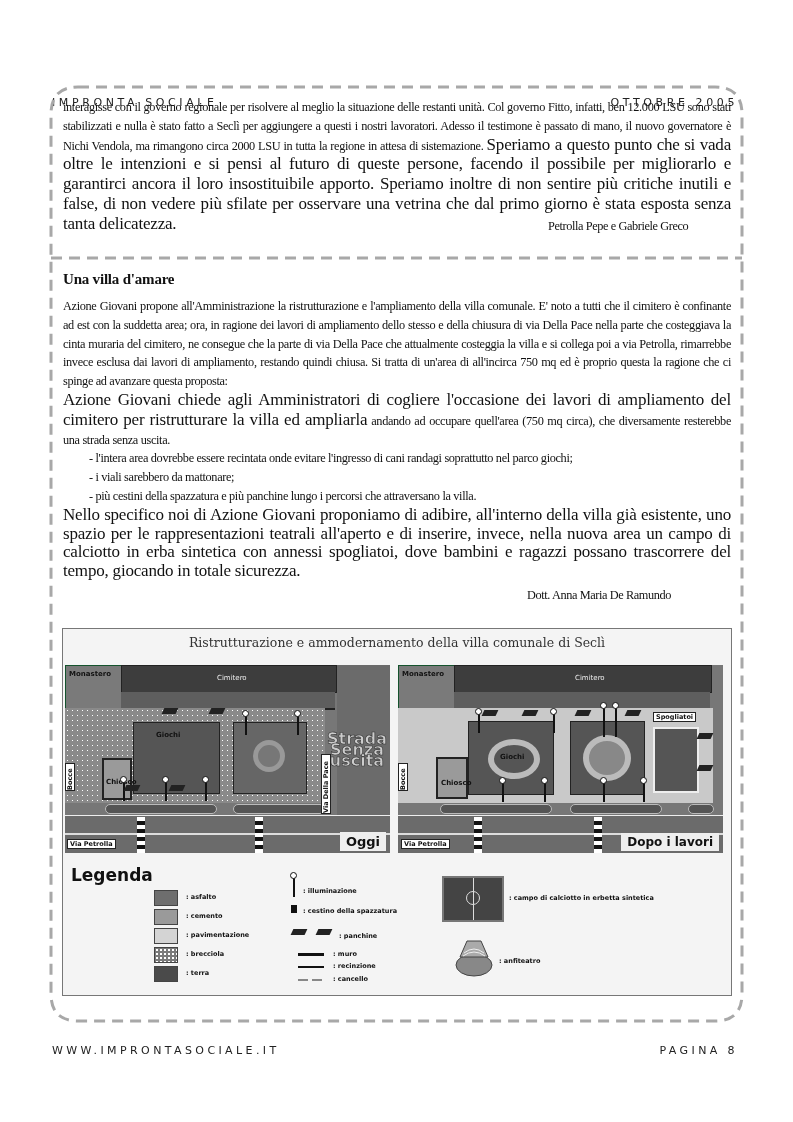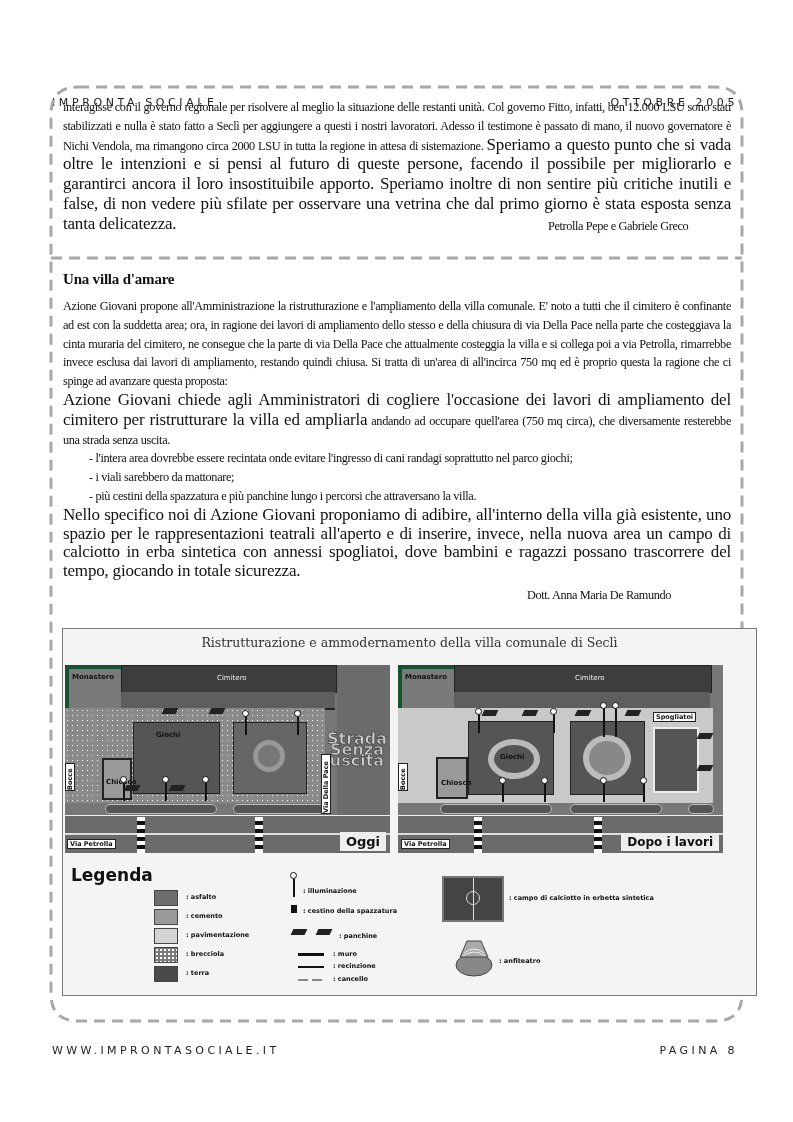--- a/index.html
+++ b/index.html
@@ -28,28 +28,28 @@
 
   #block1 { top:98px; }
   #sig1 { position:absolute; top:219px; left:548px; font-size:12.3px; letter-spacing:-0.4px; }
 
   #title2 { position:absolute; top:271px; left:63px; font-size:15px; font-weight:bold; letter-spacing:-0.2px; }
   #block2 { top:297px; }
   #sig2 { position:absolute; top:588px; left:527px; font-size:12.3px; letter-spacing:-0.4px; }
 
   
   .figure { position:absolute; left:62px; top:628px; width:668px; height:366px;
-            border:1px solid #777; background:#f4f4f4; overflow:hidden;padding-left:25px; }
+            border:1px solid #777; background:#f4f4f4; overflow:hidden; }
   .fig-title { position:absolute; top:6px; left:0; width:100%; text-align:center;
                font-family:"DejaVu Serif", serif; font-size:12.5px; color:#333; }
   .map { position:absolute; top:36px; width:325px; height:188px; background:#777; overflow:hidden; }
   .map.left { left:2px; }
   .map.right { left:335px; }
 
-  .m-monastero { position:absolute; left:0; top:0; width:55px; height:50px; background:#7a7a7a; border:4px solid #14532d; }
+  .m-monastero { position:absolute; left:0; top:0; width:55px; height:50px; background:#7a7a7a; border:1px solid #14532d; }
   .m-cimitero { position:absolute; left:56px; top:0; width:214px; height:26px; background:#3d3d3d; border:1px solid #222; }
   .m-wall { position:absolute; left:56px; top:27px; width:214px; height:16px; background:#5e5e5e; border-bottom:2px solid #222;}
   .m-ground { position:absolute; left:0; top:50px; width:260px; height:88px; background:#8a8a8a;
               background-image:radial-gradient(#fff 0.8px, transparent 1px); background-size:5px 5px; }
   .m-ground.paved { background:#c9c9c9; background-image:none; }
   .m-rightstrip { position:absolute; left:272px; top:0; width:53px; height:150px; background:#6b6b6b; }
   .m-road { position:absolute; left:0; top:150px; width:325px; height:38px; background:#6b6b6b; border-top:1px solid #eee;}
   .m-roadline { position:absolute; left:0; top:168px; width:325px; height:2px; background:#ddd; }
   .m-block { position:absolute; background:#555; border:1px solid #222; }
   .m-chiosco { position:absolute; background:#9a9a9a; border:2px solid #222; }

